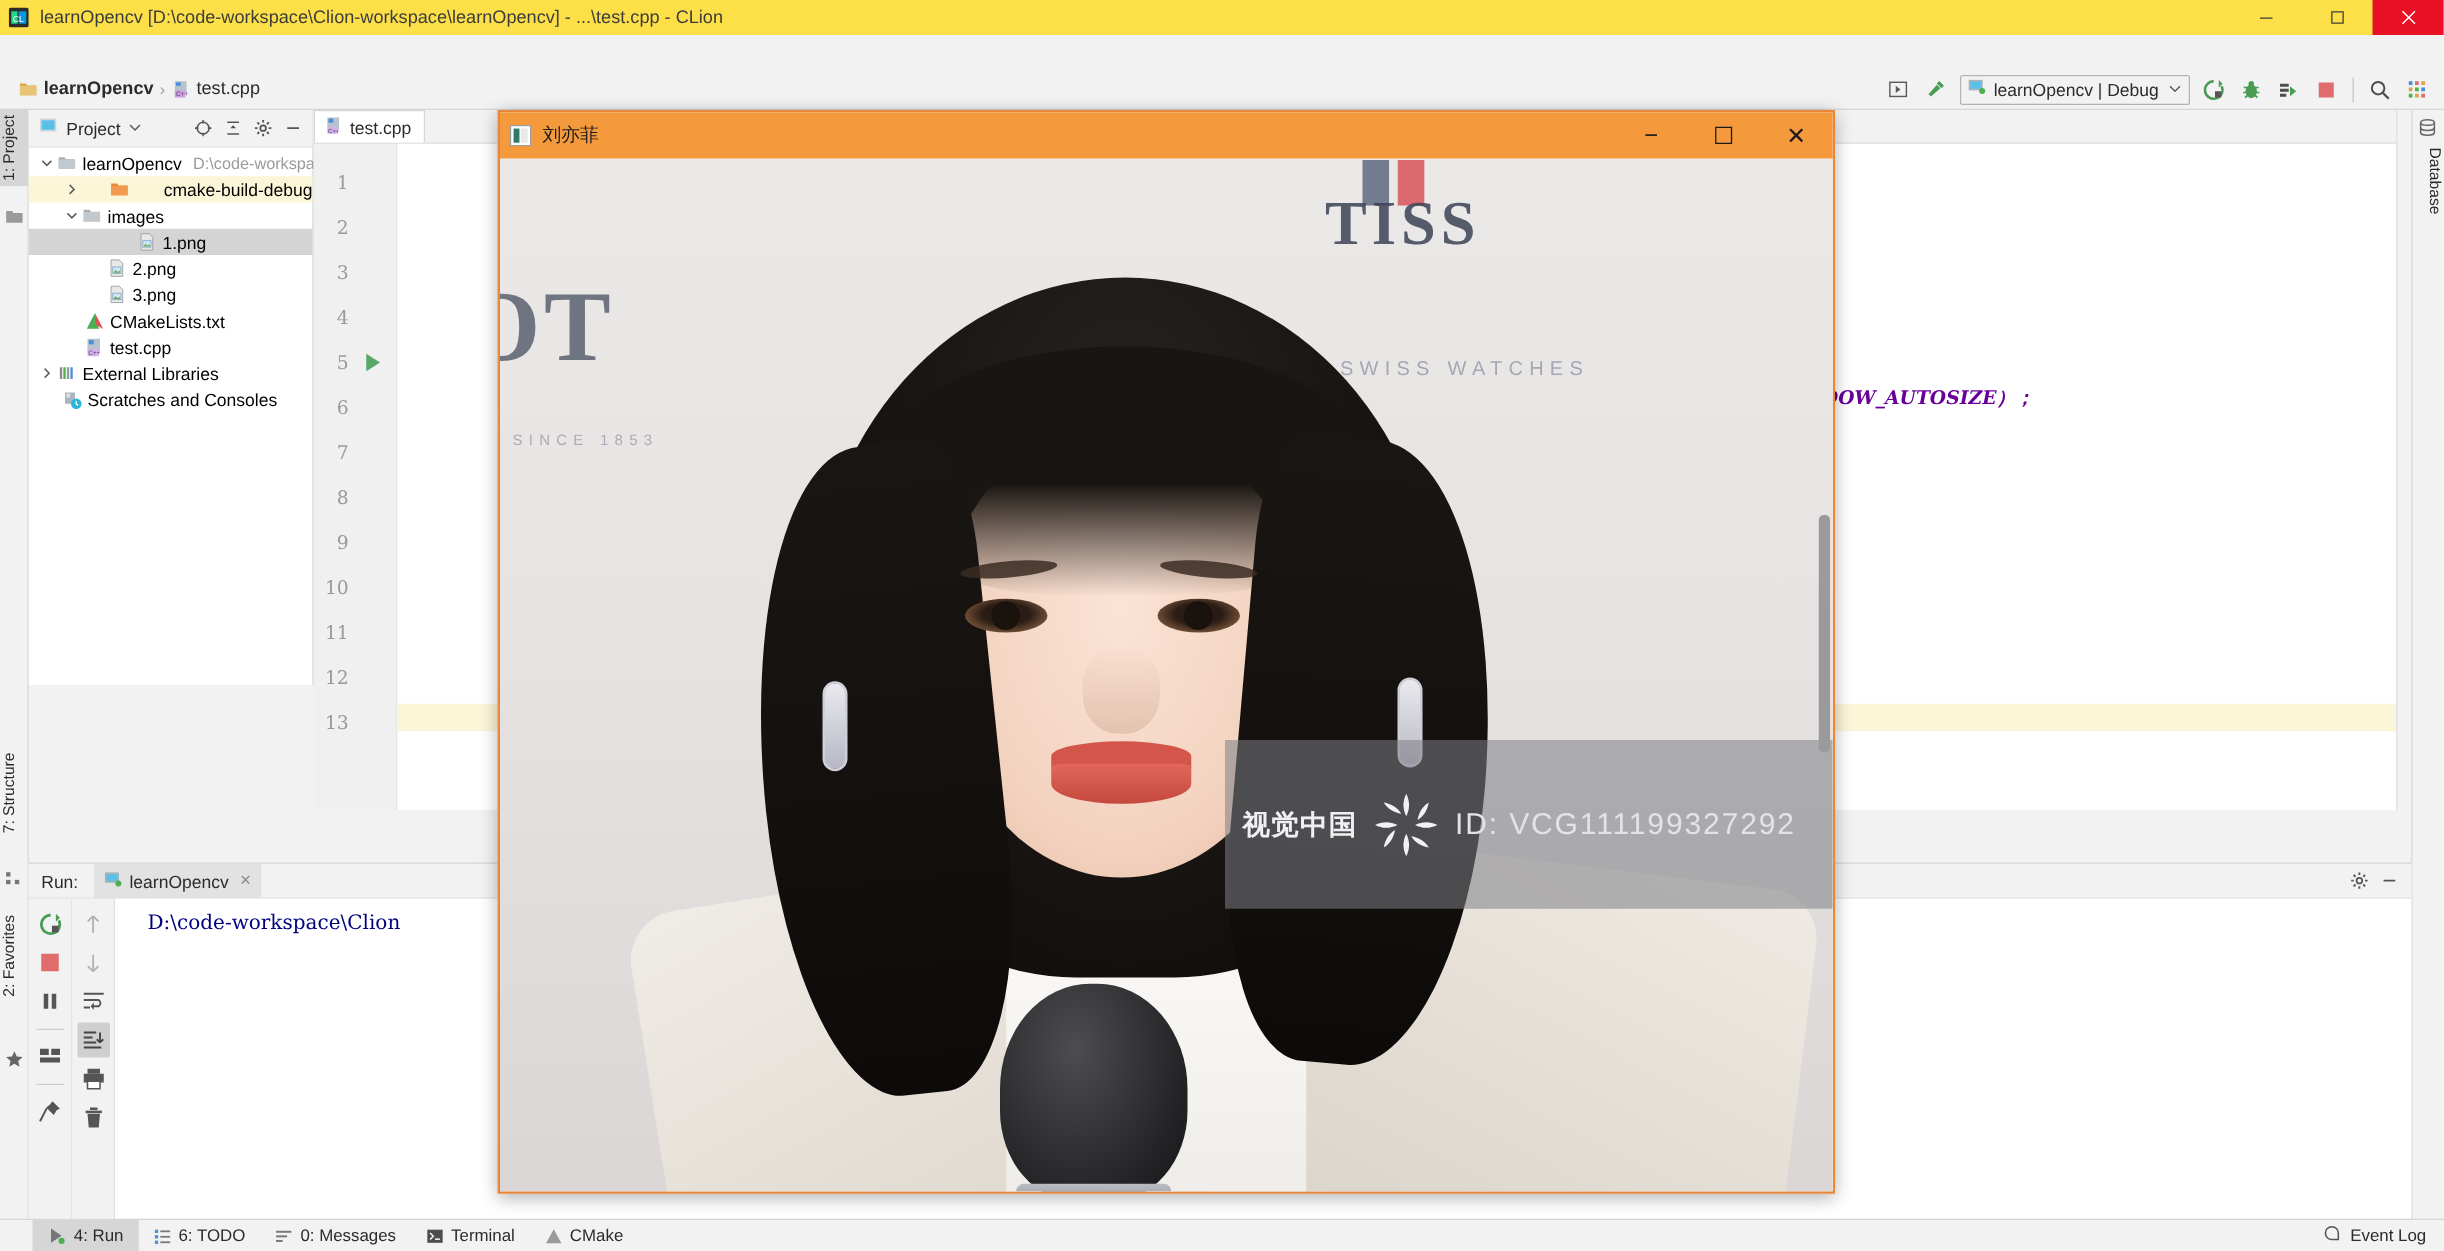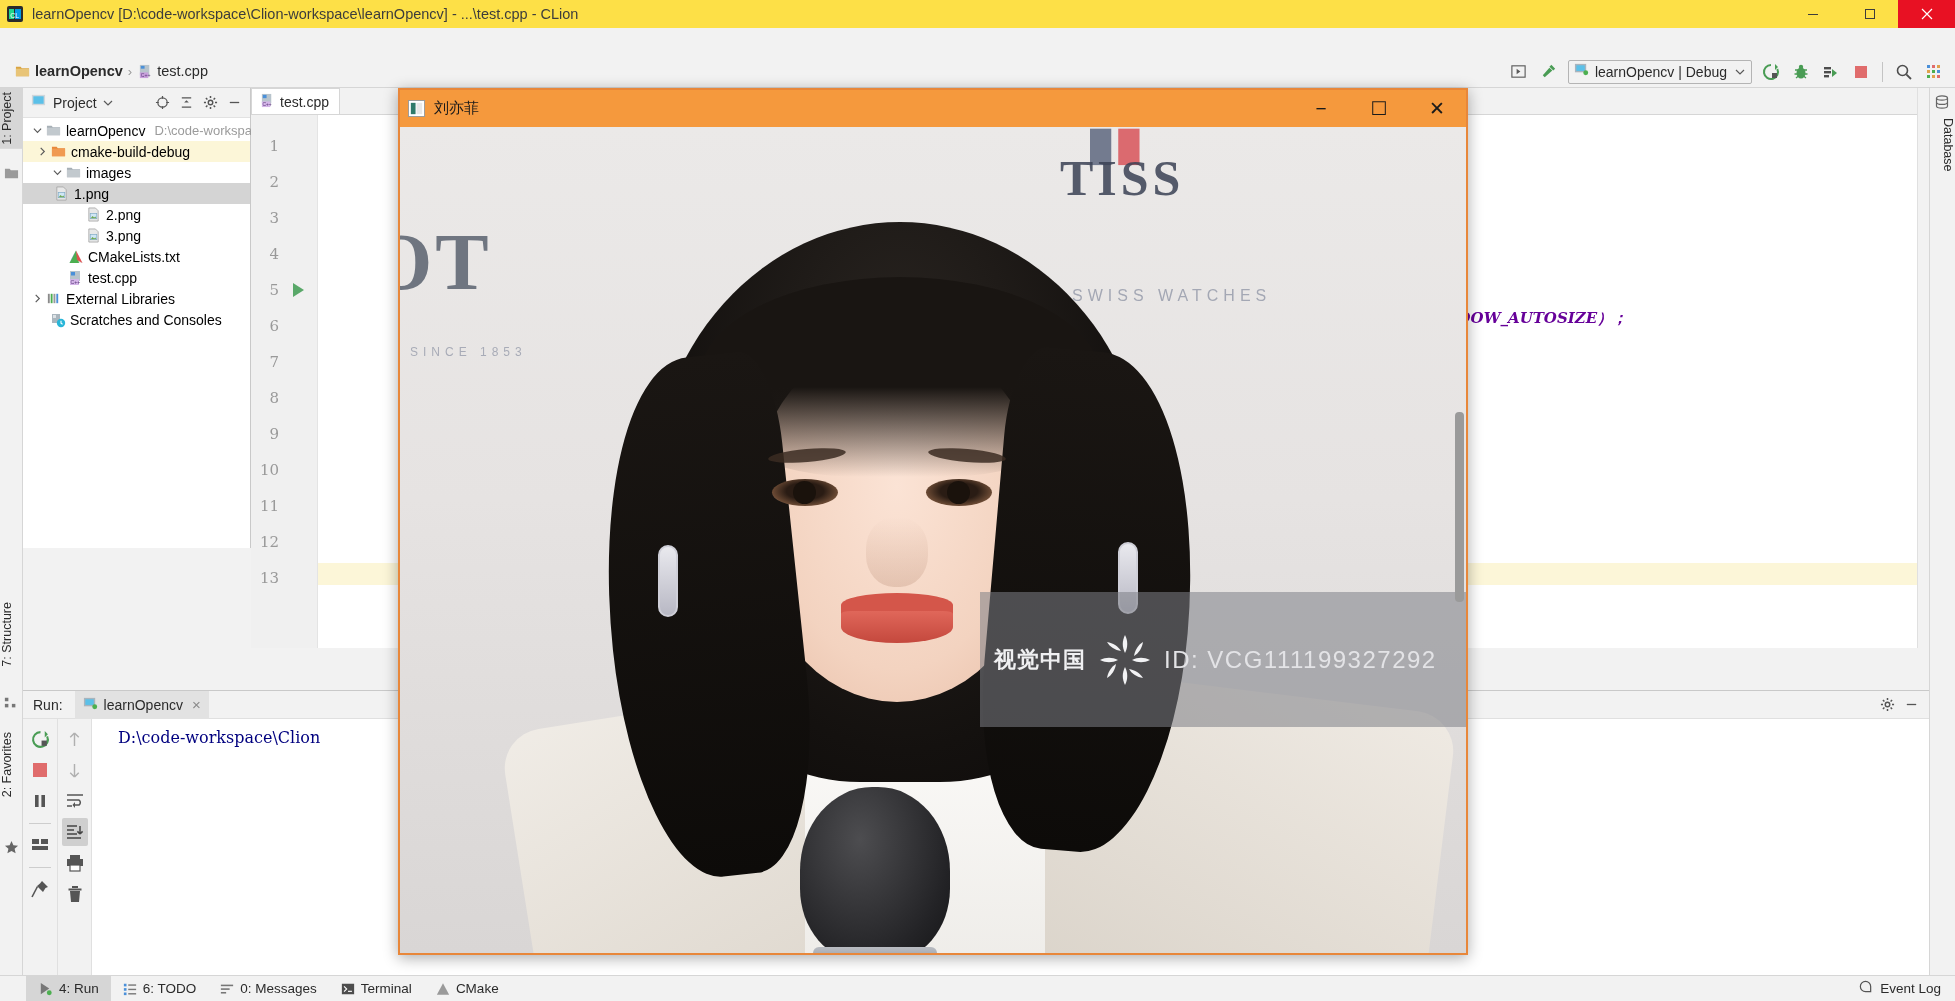--- a/index.html
+++ b/index.html
@@ -536,21 +536,21 @@
         <span class="tico">
           <svg width="15" height="15" viewBox="0 0 16 16">
               <path d="M1 3h5l1.3 1.6H15V13H1z" fill="#a7b0b6"></path>
               <path d="M1 5h14v8H1z" fill="#c2c9ce"></path>
             </svg>
         </span>
         <span class="tlabel">learnOpencv</span>
         <span class="tsub">D:\code-workspac</span>
       </div>
 
-      <div class="trow hl" style="padding-left:11px;">
+      <div class="trow hl" style="padding-left:26px;justify-content:space-between;">
         <span class="tw">
           <svg width="9" height="9" viewBox="0 0 10 10">
               <path d="M3 1l4 4-4 4" stroke="#5a5a5a" stroke-width="1.3" fill="none"></path>
             </svg>
         </span>
         <span class="tico">
           <svg width="15" height="15" viewBox="0 0 16 16">
               <path d="M1 3h5l1.3 1.6H15V13H1z" fill="#e8883a"></path>
               <path d="M1 5h14v8H1z" fill="#f09a52"></path>
             </svg>
@@ -566,21 +566,21 @@
         </span>
         <span class="tico">
           <svg width="15" height="15" viewBox="0 0 16 16">
               <path d="M1 3h5l1.3 1.6H15V13H1z" fill="#a7b0b6"></path>
               <path d="M1 5h14v8H1z" fill="#c2c9ce"></path>
             </svg>
         </span>
         <span class="tlabel">images</span>
       </div>
 
-      <div class="trow sel" style="padding-left:30px;">
+      <div class="trow sel" style="padding-left:86px;">
         <span class="tico">
           <svg width="15" height="15" viewBox="0 0 16 16">
               <path d="M3 1h7l3 3v11H3z" fill="#e8e8e8" stroke="#a0a0a0" stroke-width=".8"></path>
               <rect x="4.5" y="7" width="7" height="5.5" fill="#cfe6f5" stroke="#7aa8c4" stroke-width=".7"></rect>
               <path d="M5 12l2-2.5 1.6 1.8 1.4-1.2 1 1.9z" fill="#6ea84f"></path>
             </svg>
         </span>
         <span class="tlabel">1.png</span>
       </div>
 

